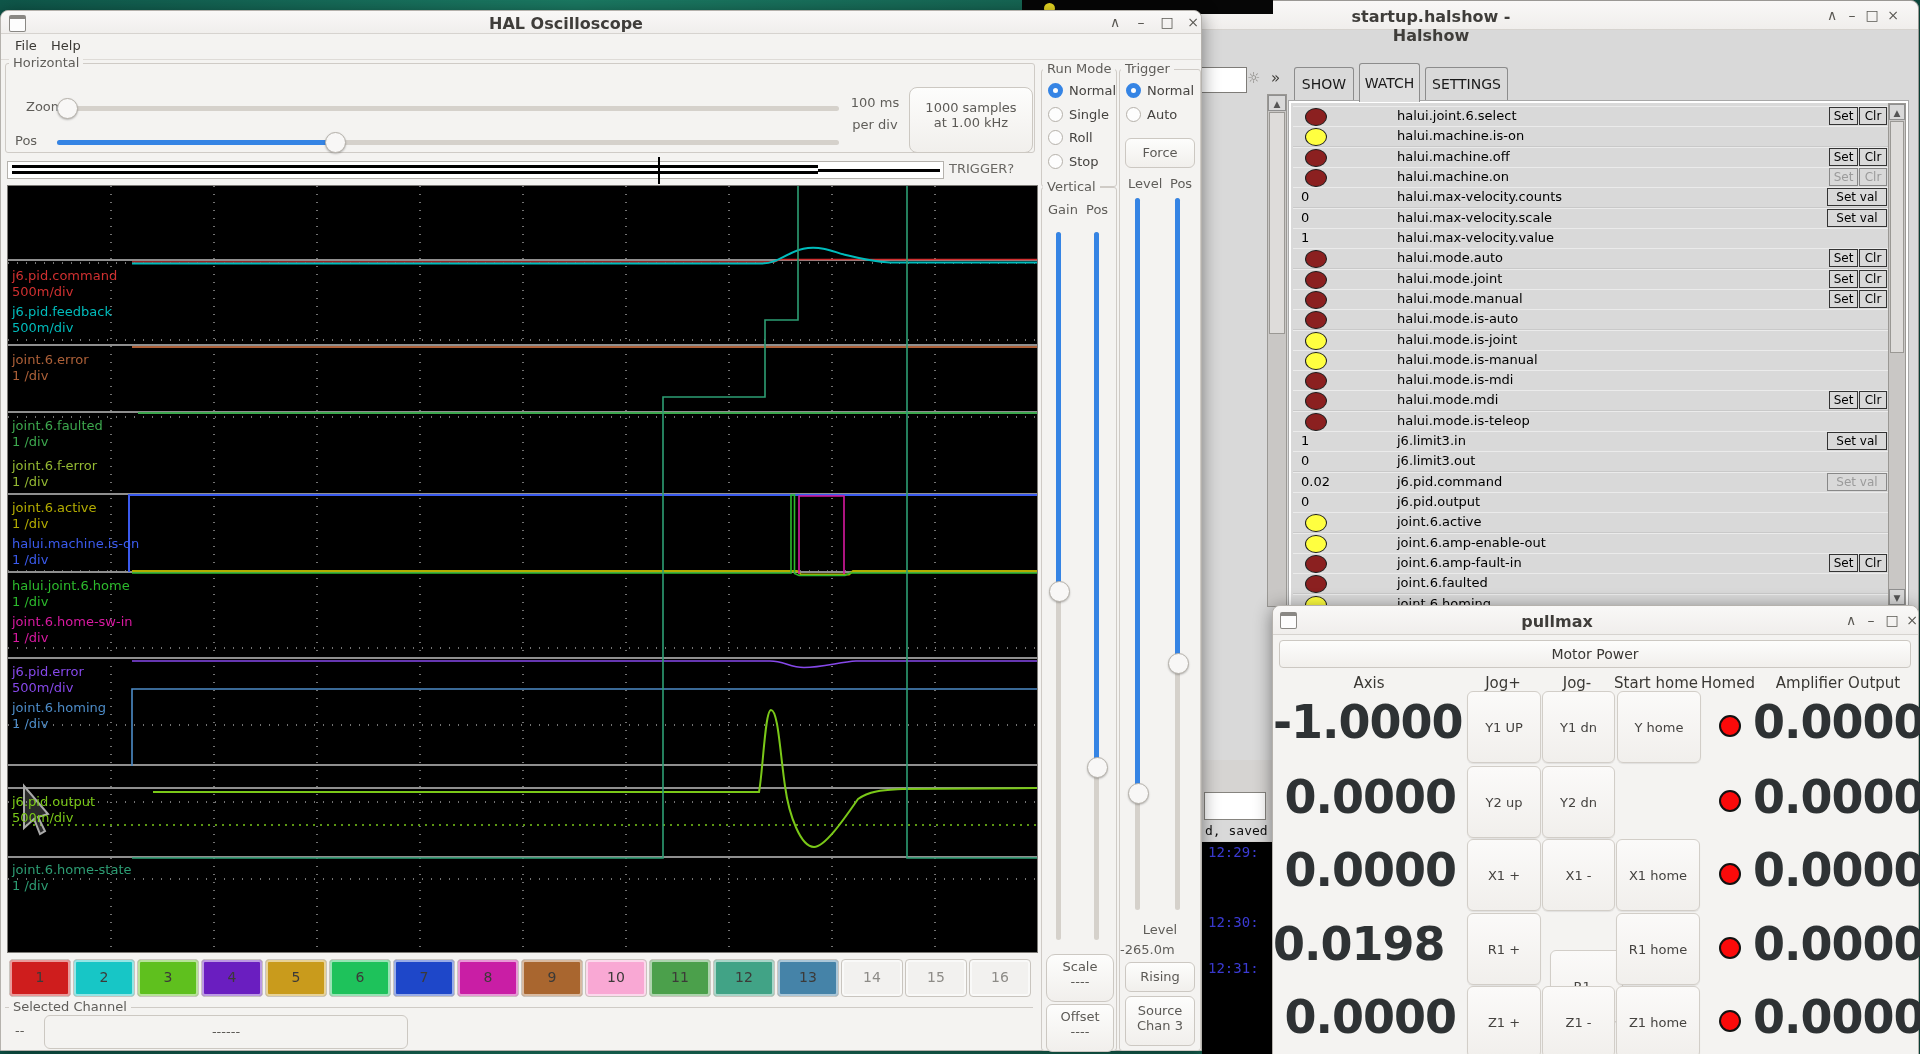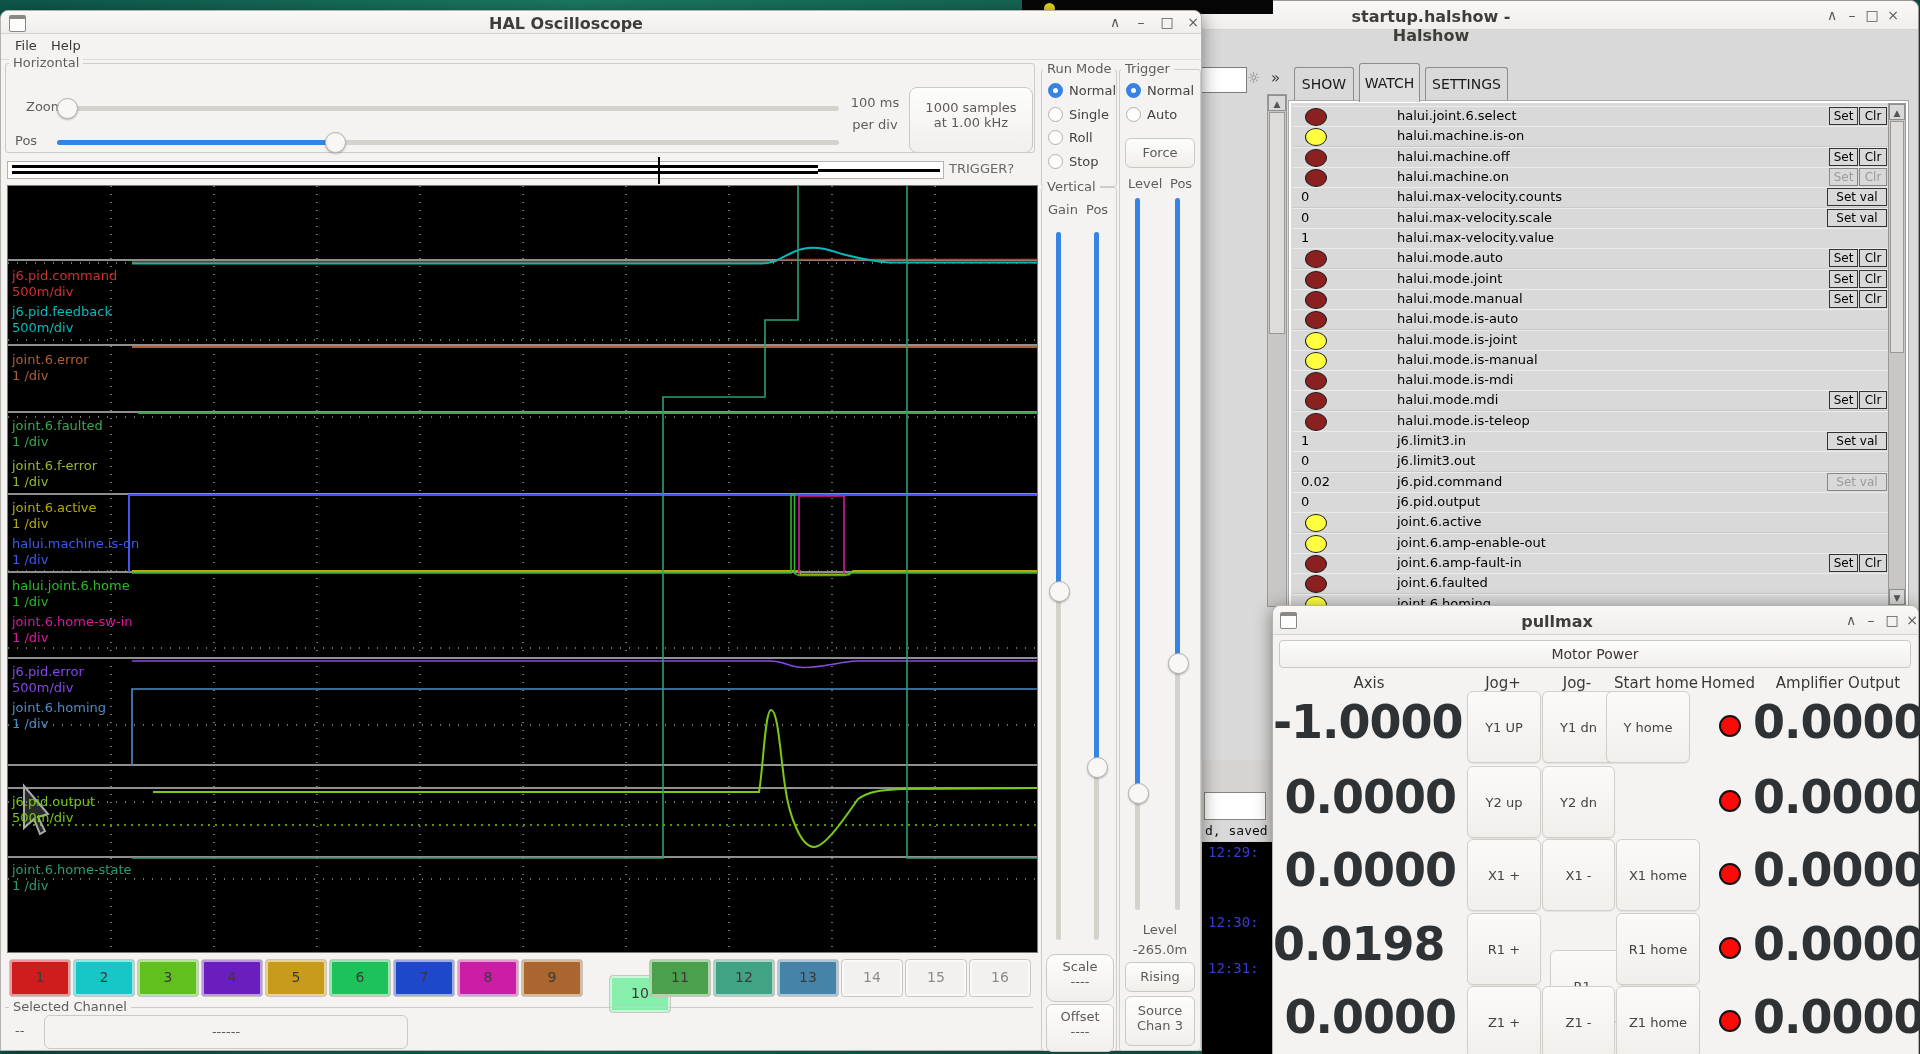--- a/index.html
+++ b/index.html
@@ -251,21 +251,21 @@
     <div class="pmhead" style="left:96px;top:68px;">Axis</div>
     <div class="pmhead" style="left:230px;top:68px;">Jog+</div>
     <div class="pmhead" style="left:304px;top:68px;">Jog-</div>
     <div class="pmhead" style="left:383px;top:68px;">Start home</div>
     <div class="pmhead" style="left:455px;top:68px;">Homed</div>
     <div class="pmhead" style="left:565px;top:68px;">Amplifier Output</div>
     <div id="pm-rows" class="abs" style="left:0;top:0;width:645px;height:449px;">
         <div class="pmnum" style="left: 0px; top: 89px; width: 183px; text-align: right;">-1.0000</div>
         <div class="pmbtn" style="left: 194px; top: 85px; width: 72px; height: 70px;">Y1 UP</div>
         <div class="pmbtn" style="left: 269px; top: 85px; width: 71px; height: 70px;">Y1 dn</div>
-        <div class="pmbtn" style="left: 333px; top: 85px; width: 82px; height: 70px;">Y home</div>
+        <div class="pmbtn" style="left: 344px; top: 85px; width: 82px; height: 70px;">Y home</div>
         <div class="pmled" style="left: 446px; top: 109px;"></div>
         <div class="pmnum" style="left: 480px; top: 89px;">0.0000</div>
         <div class="pmnum" style="left: 0px; top: 164px; width: 183px; text-align: right;">0.0000</div>
         <div class="pmbtn" style="left: 194px; top: 160px; width: 72px; height: 70px;">Y2 up</div>
         <div class="pmbtn" style="left: 269px; top: 160px; width: 71px; height: 70px;">Y2 dn</div>
         <div class="pmled" style="left: 446px; top: 184px;"></div>
         <div class="pmnum" style="left: 480px; top: 164px;">0.0000</div>
         <div class="pmnum" style="left: 0px; top: 237px; width: 183px; text-align: right;">0.0000</div>
         <div class="pmbtn" style="left: 194px; top: 233px; width: 72px; height: 70px;">X1 +</div>
         <div class="pmbtn" style="left: 269px; top: 233px; width: 71px; height: 70px;">X1 -</div>
@@ -421,21 +421,21 @@
       <span class="abs mtext" style="left:50px;top:106px;color:#5f5d59;">Pos</span>
       <div class="vtrack" style="left:15px;top:128px;height:712px;">
         <div class="vfill" style="height:722px;max-height:594px;"></div>
         <div class="vhandle" style="top:585px;"></div>
       </div>
       <div class="vtrack" style="left:55px;top:128px;height:712px;">
         <div class="vfill" style="height:464px;"></div>
         <div class="vhandle" style="top:455px;"></div>
       </div>
       <div class="abs mtext" style="left:0;top:852px;width:80px;text-align:center;color:#5f5d59;">Level</div>
-      <div class="abs mtext" style="left:0;top:872px;width:80px;text-align:center;color:#5f5d59;">-265.0m</div>
+      <div class="abs mtext" style="left:0;top:872px;width:80px;color:#5f5d59;">-265.0m</div>
       <div class="abs gtkbtn" style="left:5px;top:892px;width:68px;height:28px;line-height:28px;">Rising</div>
       <div class="abs gtkbtn" style="left:5px;top:926px;width:68px;height:48px;">
         <div style="margin-top:6px;">Source</div>
         <div>Chan 3</div>
       </div>
     </div>
     <span class="glabel" style="left:1120px;top:51px;">Trigger</span>
 
     <div class="abs gbox" style="left:1040px;top:176px;width:74px;height:862px;">
       <span class="abs mtext" style="left:6px;top:14px;color:#5f5d59;">Gain</span>
@@ -462,21 +462,21 @@
     <div id="chrow" class="abs" style="left:0;top:948px;width:1040px;height:38px;">
         <div class="chbtn" style="left: 8px; top: 0px; background: rgb(207, 29, 29); color: rgb(60, 58, 56);">1</div>
         <div class="chbtn" style="left: 72px; top: 0px; background: rgb(23, 198, 198); color: rgb(60, 58, 56);">2</div>
         <div class="chbtn" style="left: 136px; top: 0px; background: rgb(95, 192, 30); color: rgb(60, 58, 56);">3</div>
         <div class="chbtn" style="left: 200px; top: 0px; background: rgb(106, 30, 192); color: rgb(60, 58, 56);">4</div>
         <div class="chbtn" style="left: 264px; top: 0px; background: rgb(201, 155, 28); color: rgb(60, 58, 56);">5</div>
         <div class="chbtn" style="left: 328px; top: 0px; background: rgb(30, 194, 91); color: rgb(60, 58, 56);">6</div>
         <div class="chbtn" style="left: 392px; top: 0px; background: rgb(30, 71, 201); color: rgb(60, 58, 56);">7</div>
         <div class="chbtn" style="left: 456px; top: 0px; background: rgb(201, 30, 165); color: rgb(60, 58, 56);">8</div>
         <div class="chbtn" style="left: 520px; top: 0px; background: rgb(169, 102, 47); color: rgb(60, 58, 56);">9</div>
-        <div class="chbtn" style="left: 584px; top: 16px; background: #86efac; color: rgb(60, 58, 56); margin-left: 24px;">10</div>
+        <div class="chbtn" style="left: 584px; top: 0px; background: #f9a8d4; color: rgb(60, 58, 56);">10</div>
         <div class="chbtn" style="left: 648px; top: 0px; background: rgb(75, 160, 75); color: rgb(60, 58, 56);">11</div>
         <div class="chbtn" style="left: 712px; top: 0px; background: rgb(65, 163, 134); color: rgb(60, 58, 56);">12</div>
         <div class="chbtn" style="left: 776px; top: 0px; background: rgb(69, 131, 168); color: rgb(60, 58, 56);">13</div>
         <div class="chbtn" style="left: 840px; top: 0px; background: rgb(242, 241, 239); color: rgb(141, 139, 135);">14</div>
         <div class="chbtn" style="left: 904px; top: 0px; background: rgb(242, 241, 239); color: rgb(141, 139, 135);">15</div>
         <div class="chbtn" style="left: 968px; top: 0px; background: rgb(242, 241, 239); color: rgb(141, 139, 135);">16</div>
       </div>
 
     <div class="abs" style="left:4px;top:996px;width:1028px;height:44px;border-top:1px solid #cfcbc6;"></div>
     <span class="glabel" style="left:8px;top:989px;">Selected Channel</span>

